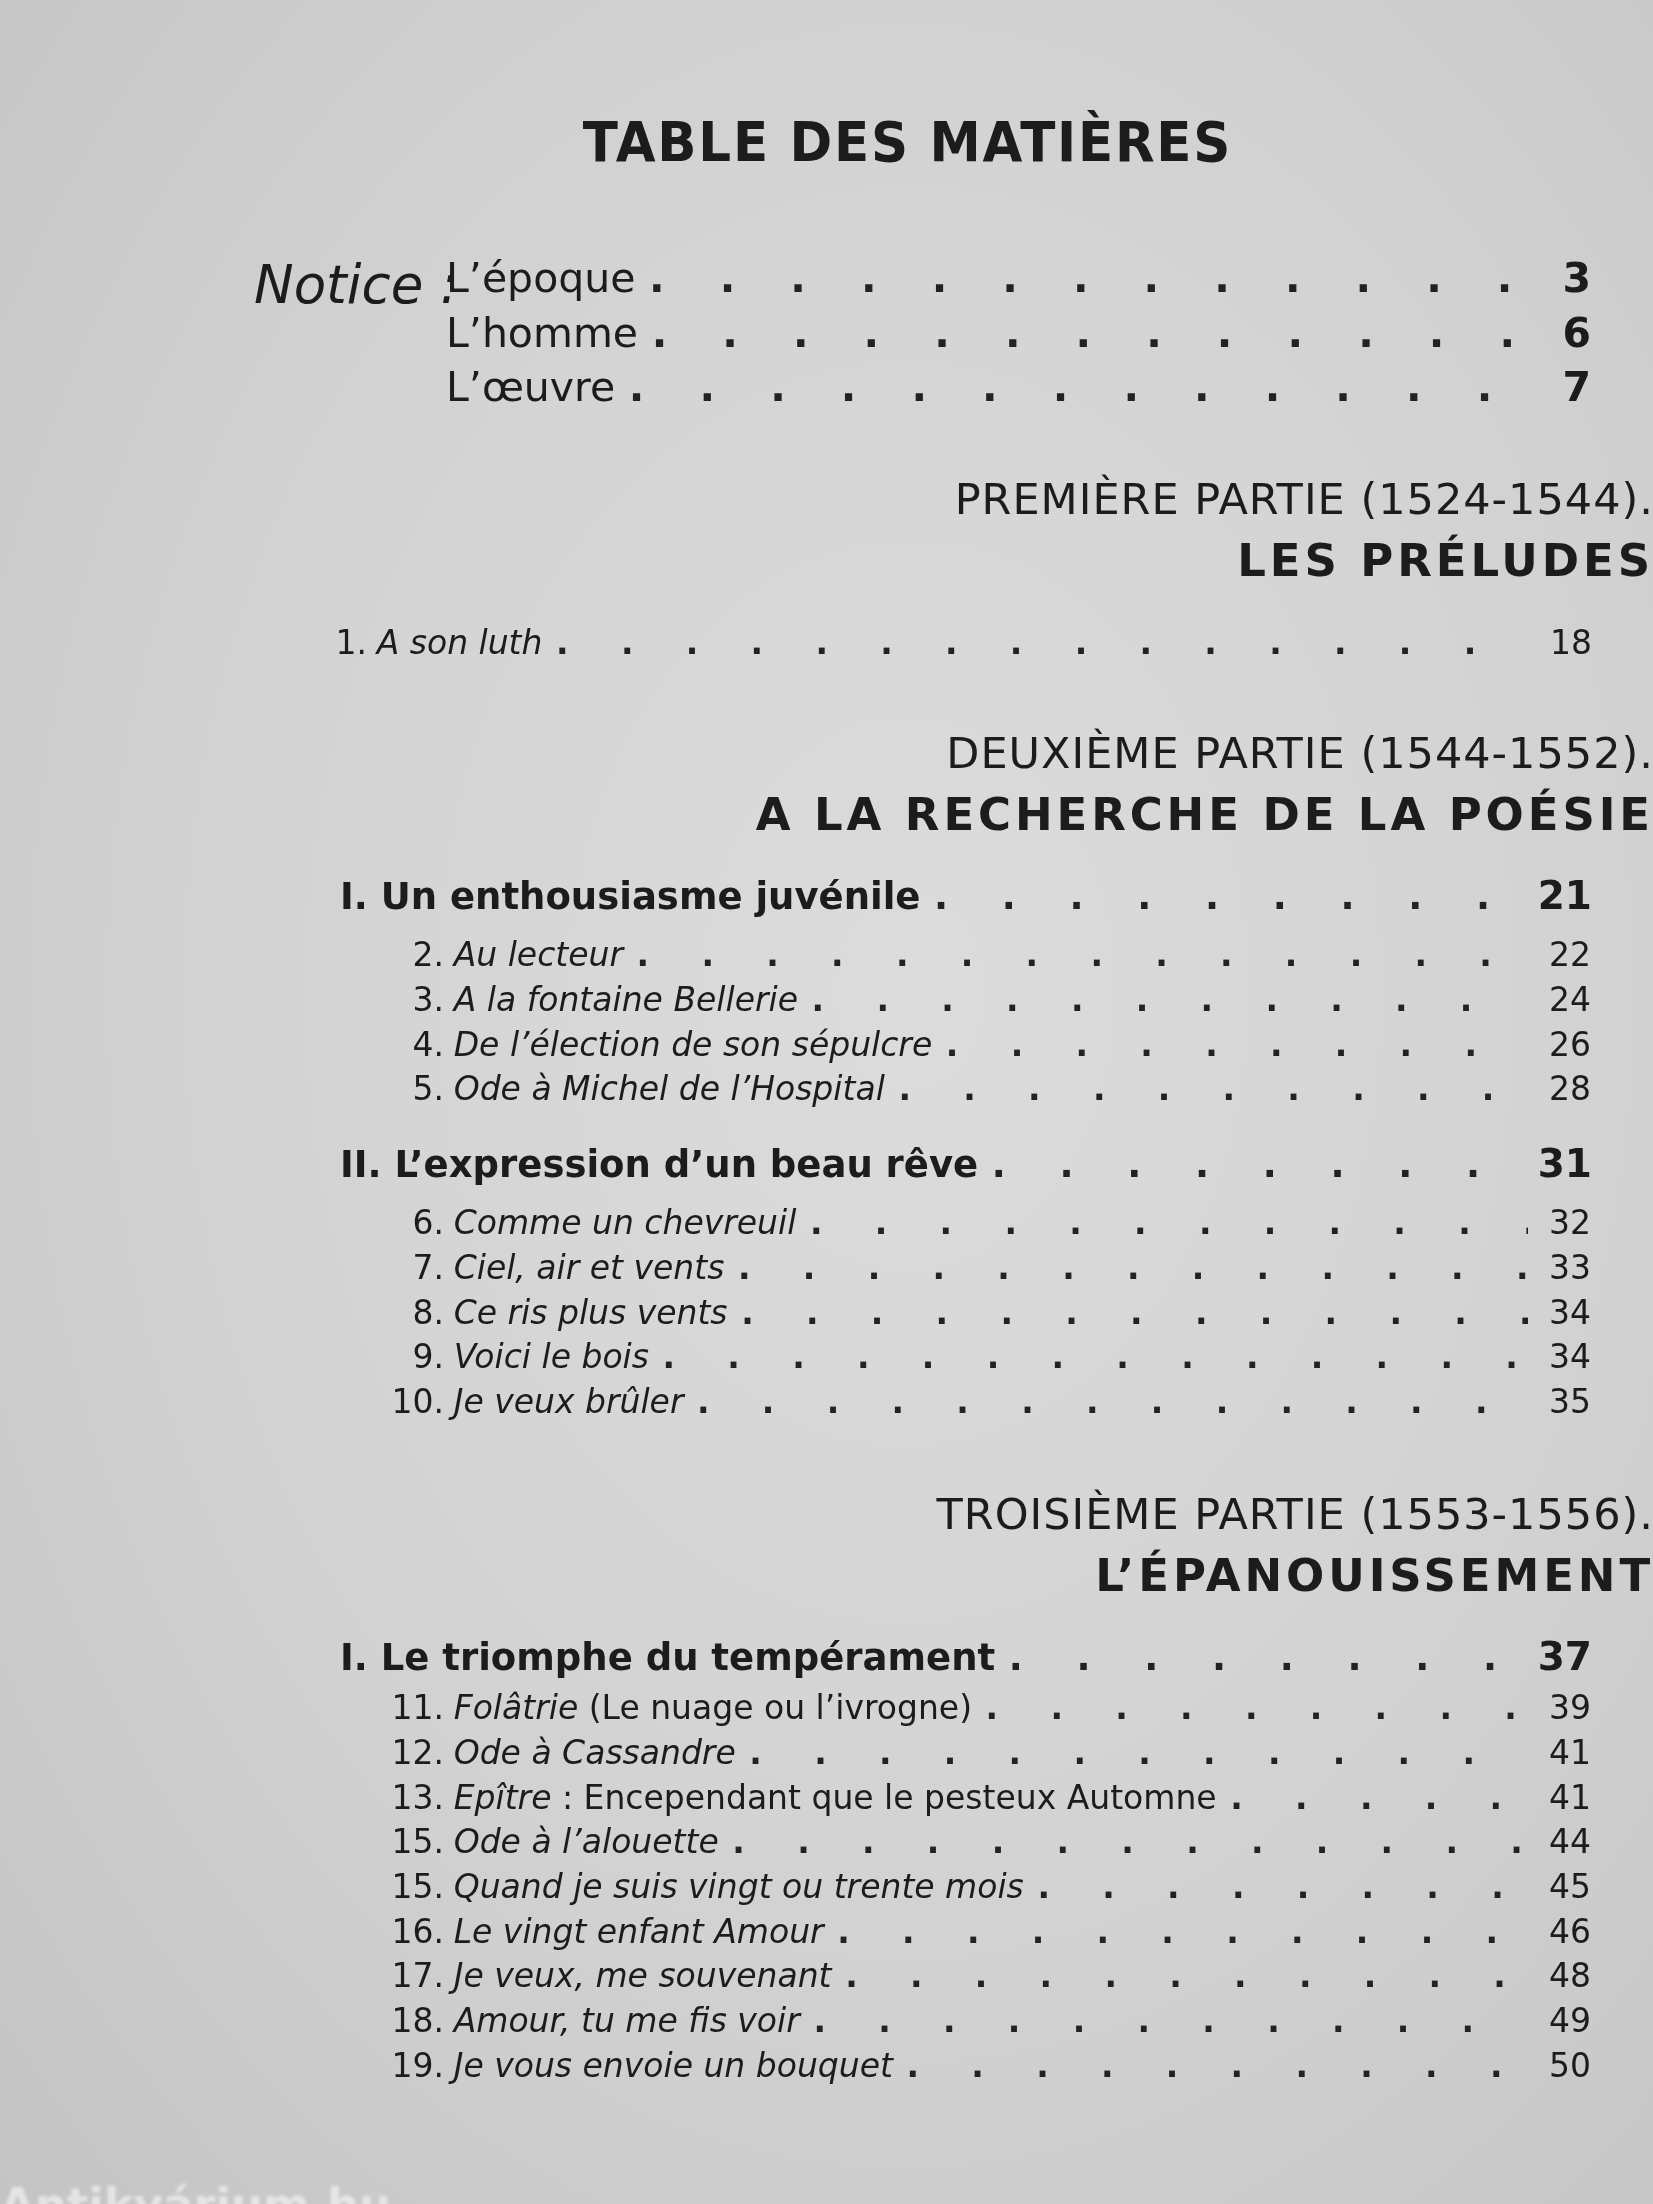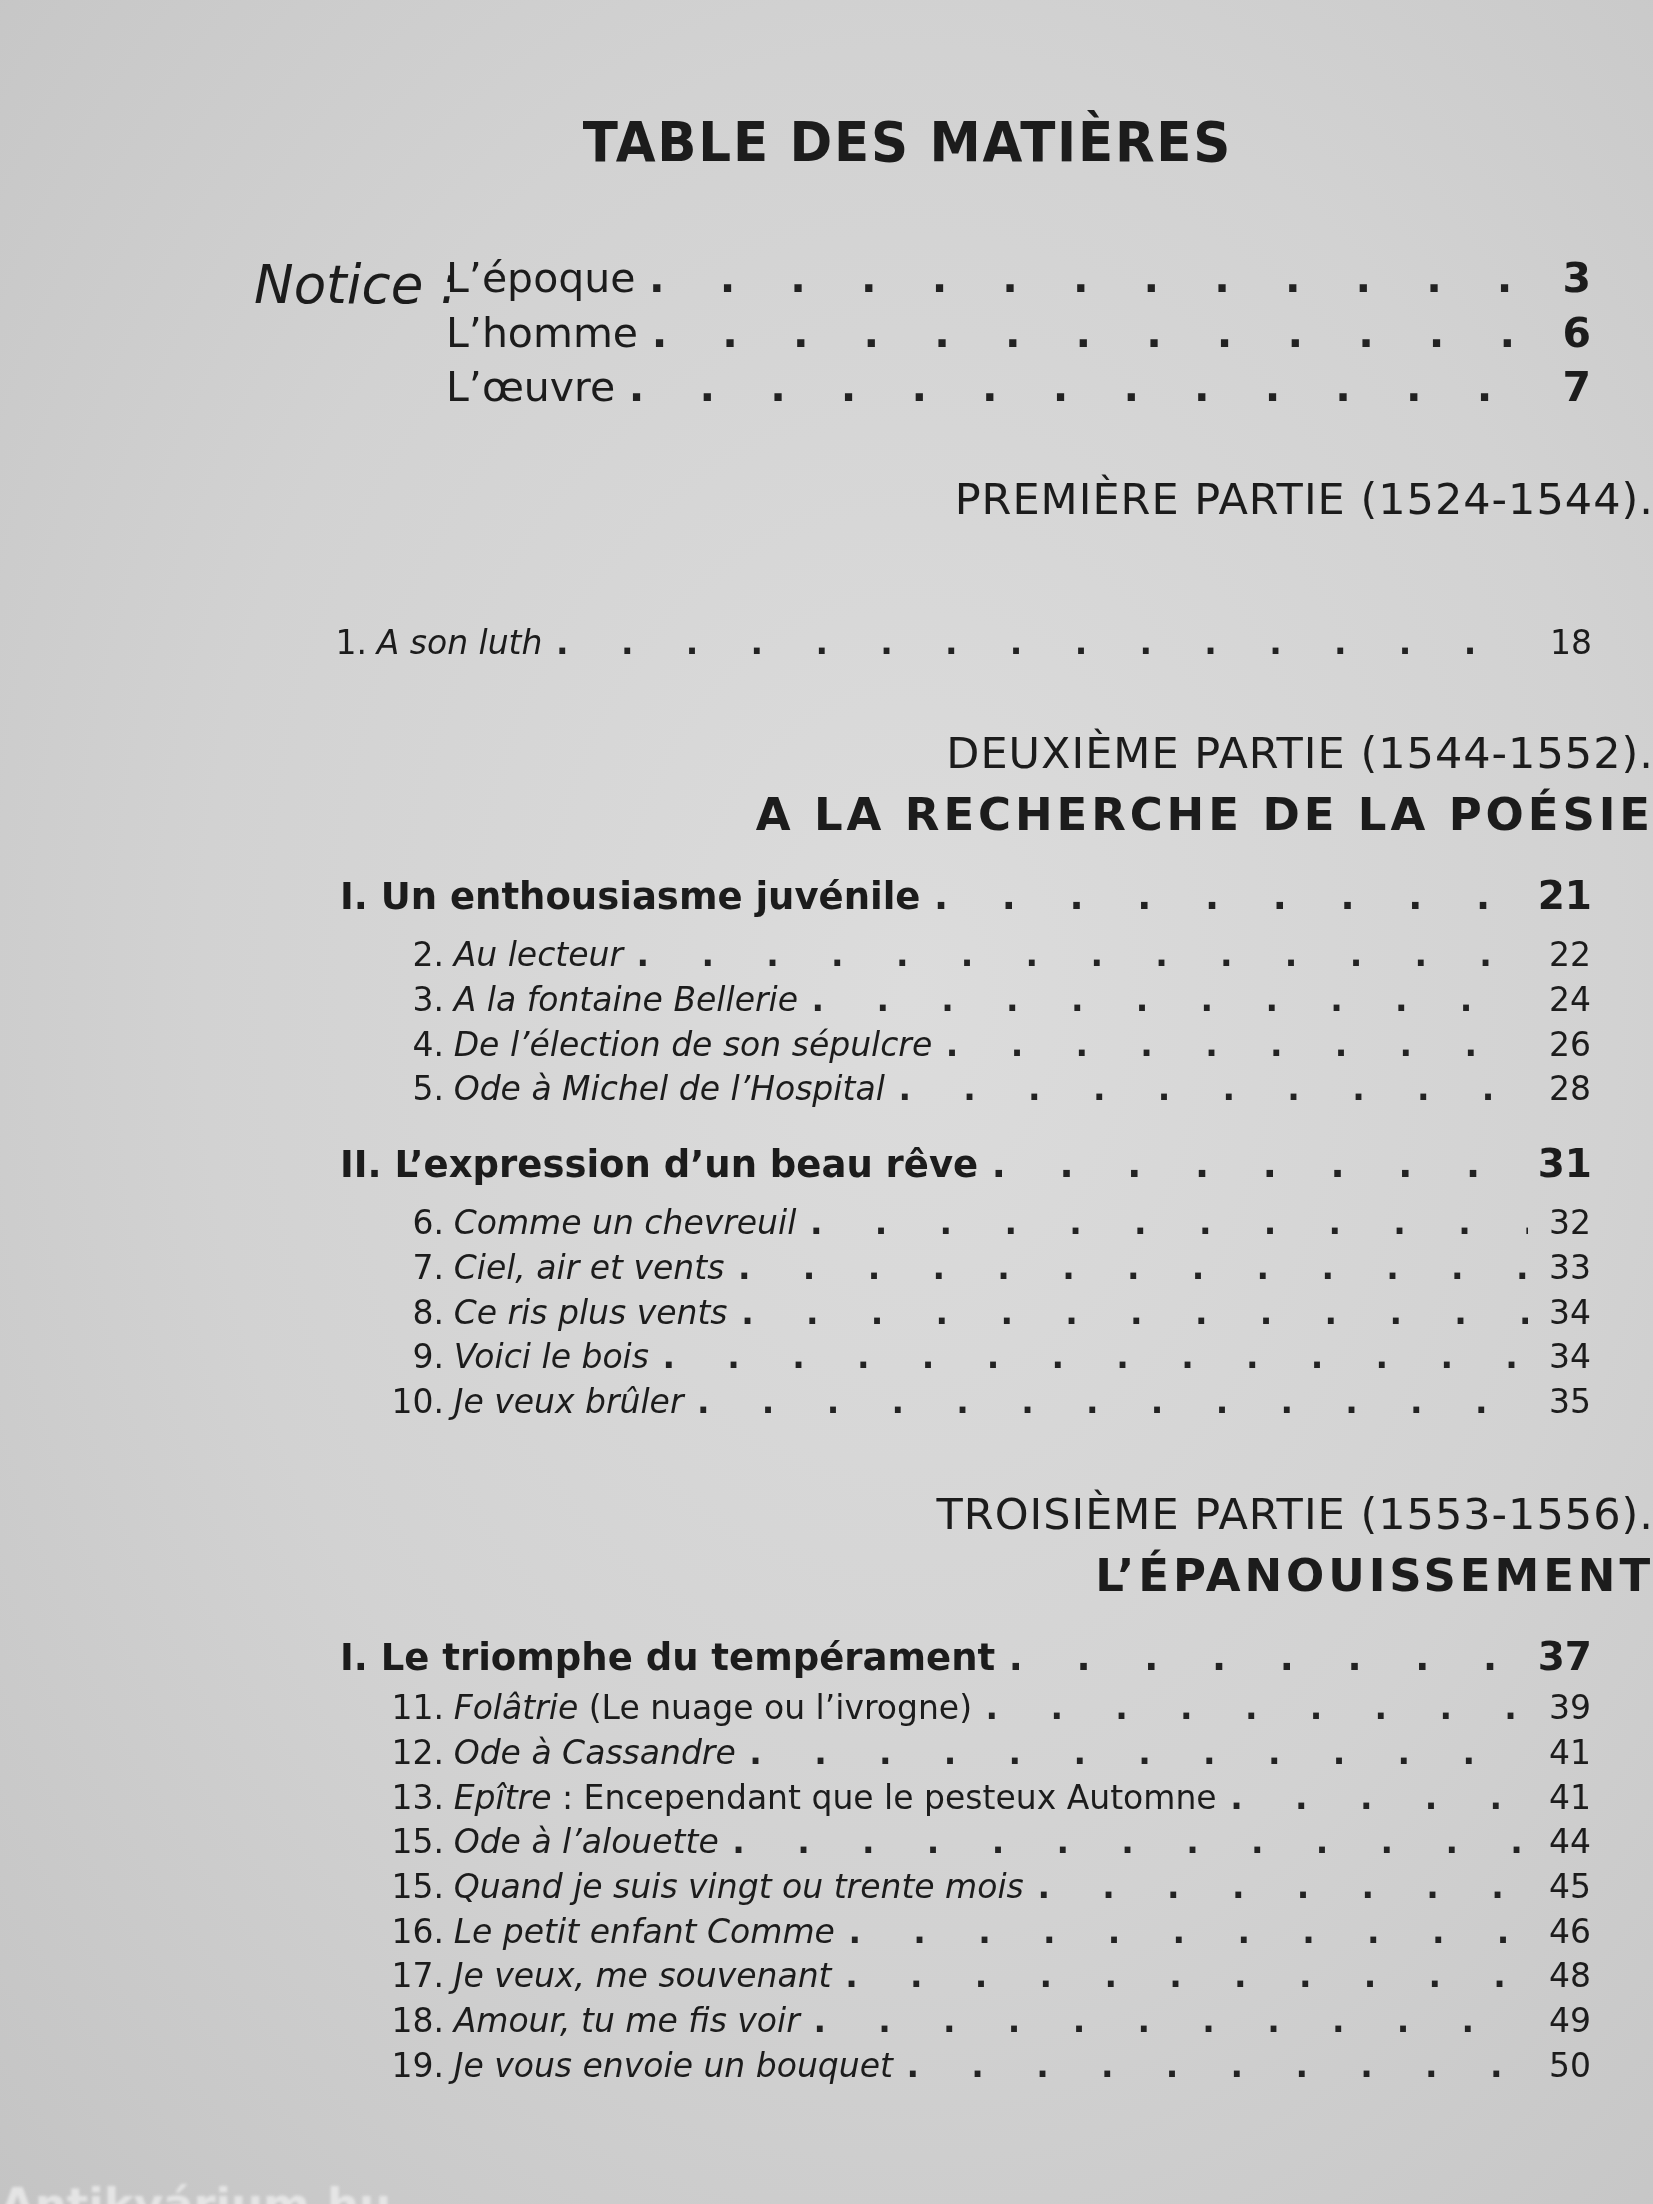--- a/index.html
+++ b/index.html
@@ -61,20 +61,21 @@
     </div>
     <div class="row" style="top:363px">
       <span class="lbl">L’œuvre</span>
       <span class="dots">. . . . . . . . . . . . . . . . . . . . . . . . . . . . . . . . . . . . . .</span>
       <span class="pg">7</span>
     </div>
   </div>
 
   <div class="part-head" style="top:474px">
     <div class="part-sub">PREMIÈRE PARTIE (1524-1544).</div>
+    <div class="part-name">LES PRÉLUDES</div>
   </div>
   <div class="row entry" style="top:623px; left:311px; width:1281px">
     <span class="lbl"><span class="num">1.</span><span class="it">A son luth</span></span>
     <span class="dots">. . . . . . . . . . . . . . . . . . . . . . . . . . . . . . . . . . . . . .</span>
     <span class="pg">18</span>
   </div>
 
   <div class="part-head" style="top:728px">
     <div class="part-sub">DEUXIÈME PARTIE (1544-1552).</div>
     <div class="part-name">A LA RECHERCHE DE LA POÉSIE</div>
@@ -166,21 +167,21 @@
     <span class="lbl"><span class="num">15.</span><span class="it">Ode à l’alouette</span></span>
     <span class="dots">. . . . . . . . . . . . . . . . . . . . . . . . . . . . . . . . . . . . . .</span>
     <span class="pg">44</span>
   </div>
   <div class="row entry" style="top:1867px">
     <span class="lbl"><span class="num">15.</span><span class="it">Quand je suis vingt ou trente mois</span></span>
     <span class="dots">. . . . . . . . . . . . . . . . . . . . . . . . . . . . . . . . . . . . . .</span>
     <span class="pg">45</span>
   </div>
   <div class="row entry" style="top:1912px">
-    <span class="lbl"><span class="num">16.</span><span class="it">Le petit enfant Comme</span></span>
+    <span class="lbl"><span class="num">16.</span><span class="it">Le vingt enfant Amour</span></span>
     <span class="dots">. . . . . . . . . . . . . . . . . . . . . . . . . . . . . . . . . . . . . .</span>
     <span class="pg">46</span>
   </div>
   <div class="row entry" style="top:1956px">
     <span class="lbl"><span class="num">17.</span><span class="it">Je veux, me souvenant</span></span>
     <span class="dots">. . . . . . . . . . . . . . . . . . . . . . . . . . . . . . . . . . . . . .</span>
     <span class="pg">48</span>
   </div>
   <div class="row entry" style="top:2001px">
     <span class="lbl"><span class="num">18.</span><span class="it">Amour, tu me fis voir</span></span>

